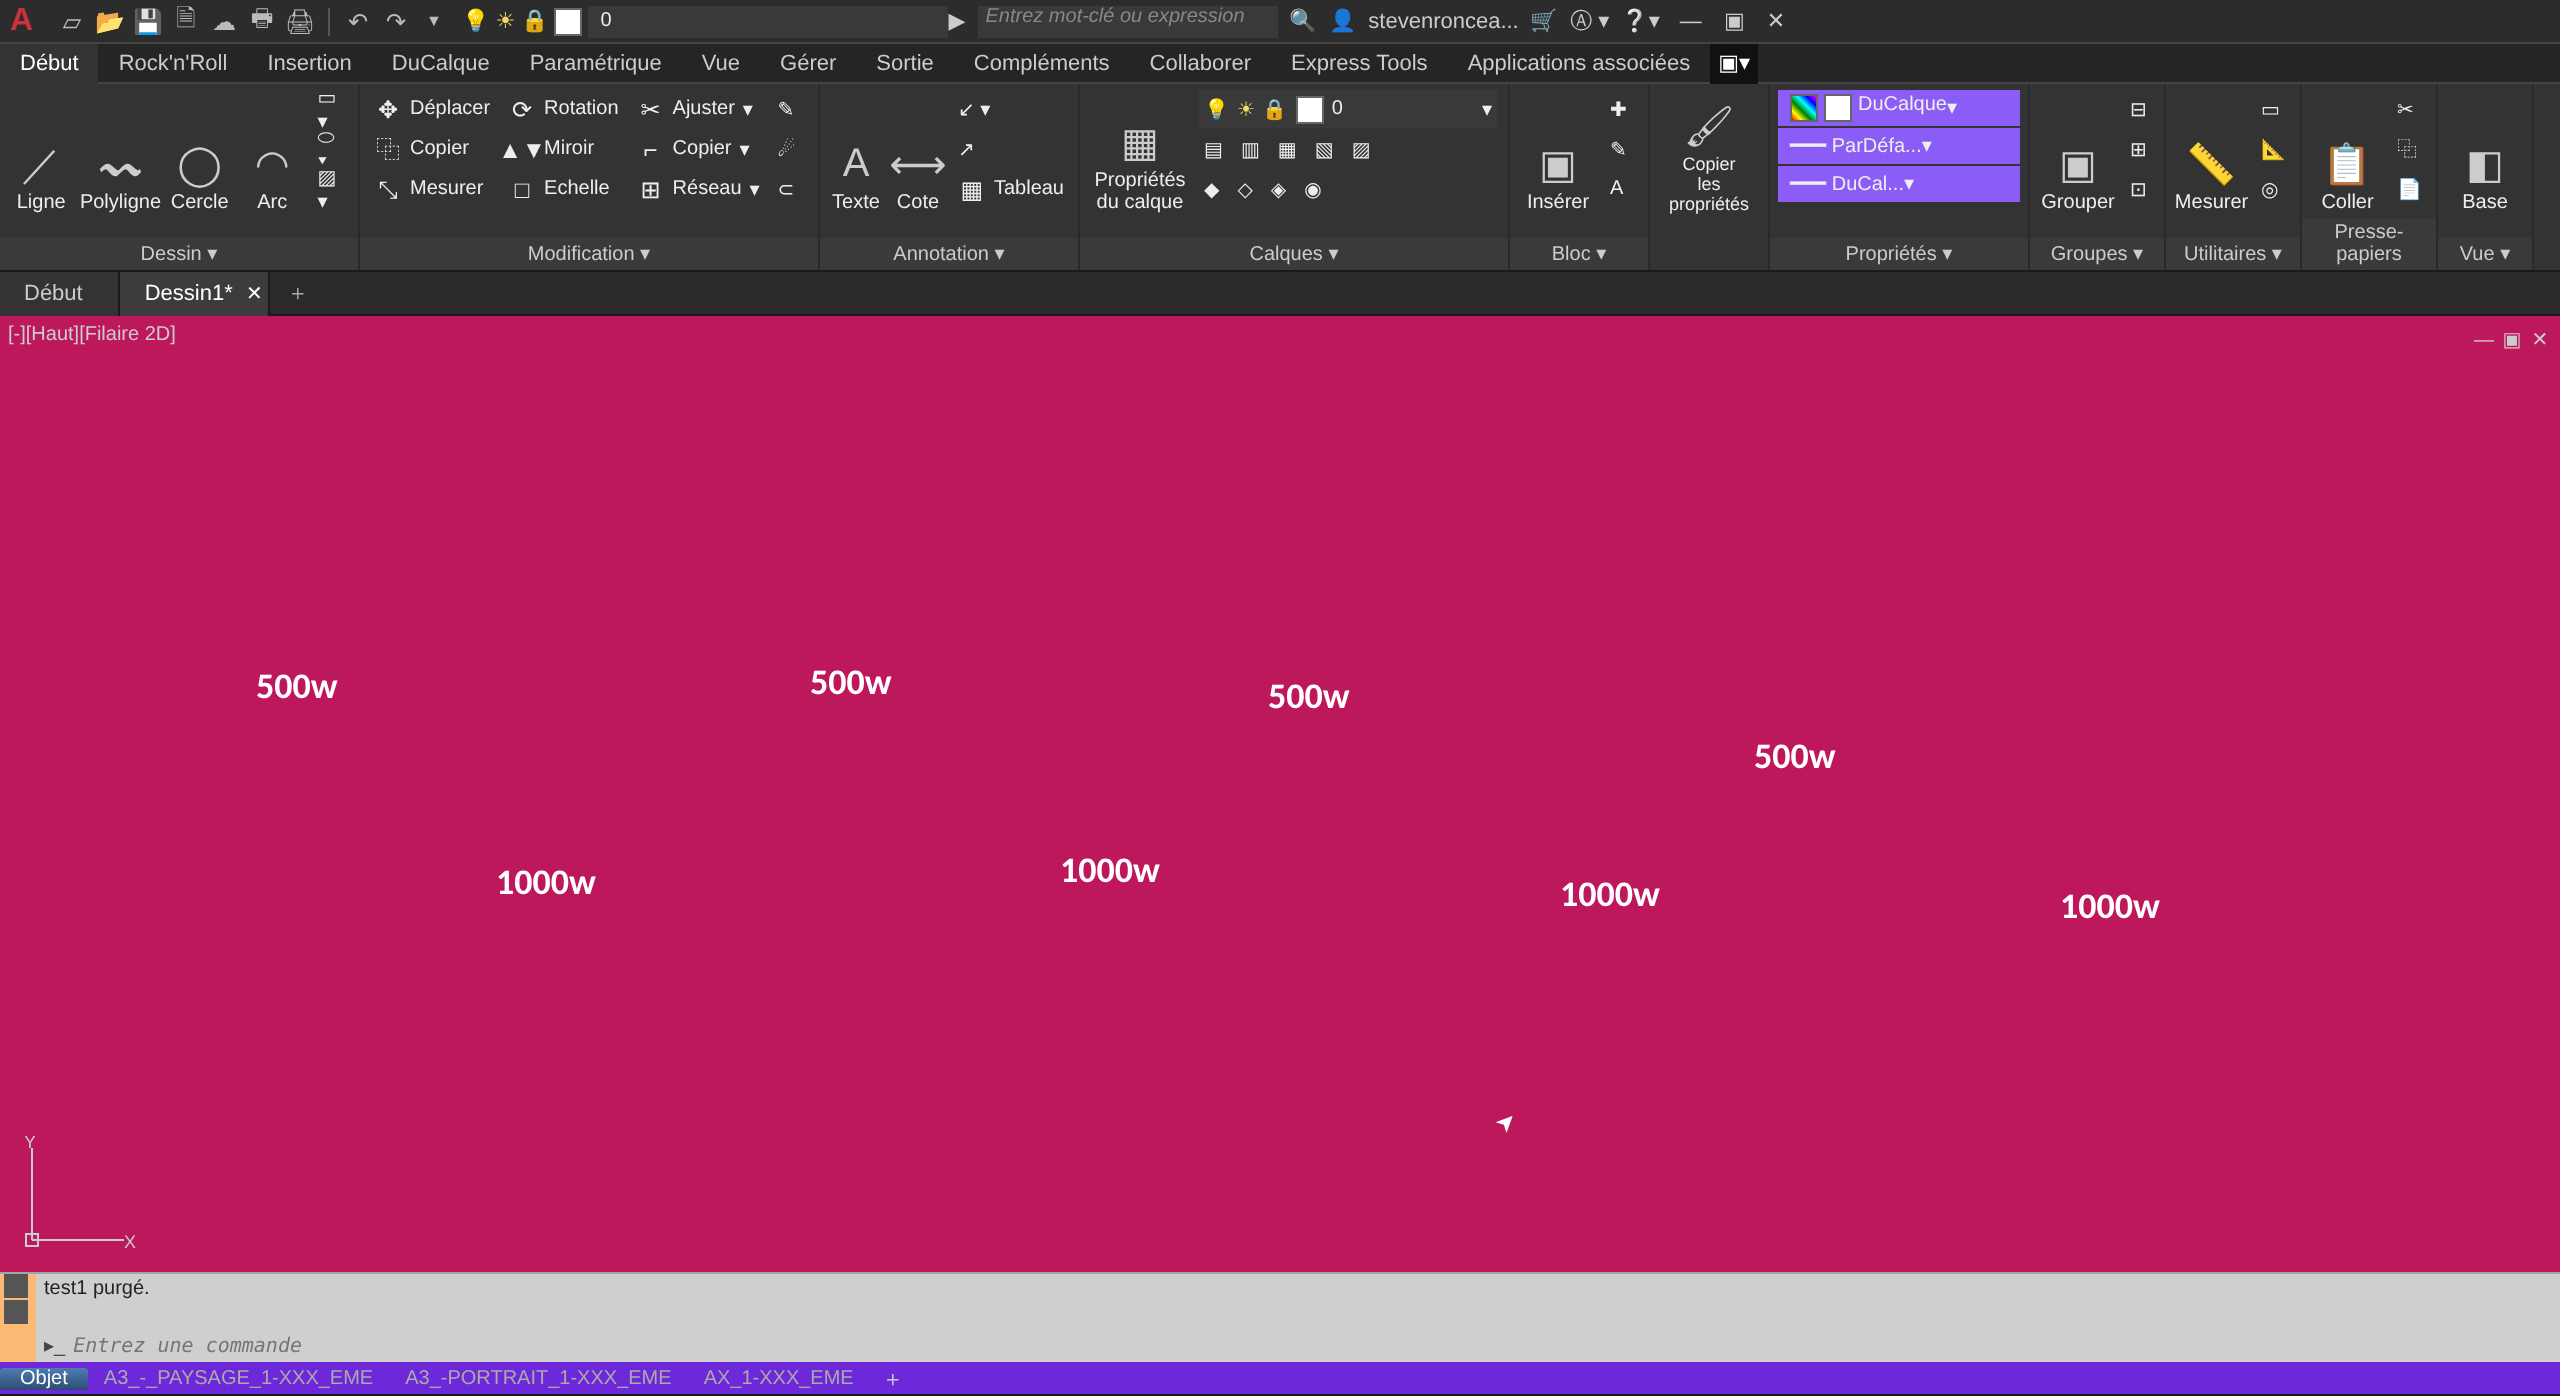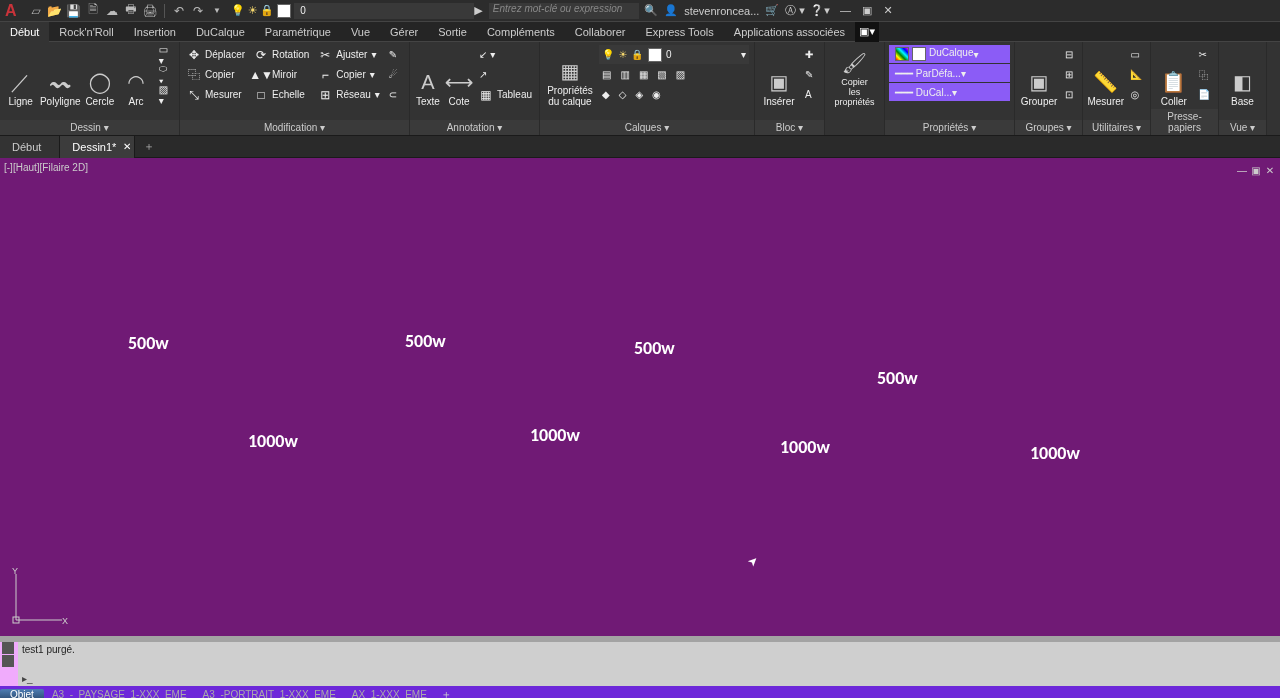--- a/index.html
+++ b/index.html
@@ -38,30 +38,30 @@
 .swatch { width:14px; height:14px; border:1px solid #666; display:inline-block;}
 
 
 .filetabs { display:flex; align-items:center; height:22px; background:#2a2a2a; border-bottom:1px solid #1a1a1a;}
 .filetab { padding:0 18px 0 12px; height:22px; display:flex; align-items:center; font-size:11px; color:#ccc; background:#333; border-right:1px solid #1a1a1a; cursor:pointer; position:relative;}
 .filetab.active { background:#3c3c3c; color:#fff;}
 .filetab .close { position:absolute; right:3px; font-size:10px;}
 .addtab { padding:0 8px; cursor:pointer; color:#aaa;}
 
 
-.viewport { position:relative; background:#701a75; height:478px; }
+.viewport { position:relative; background:#be185d; height:478px; }
 .vp-label { position:absolute; top:4px; left:4px; color:#ccc; font-size:10px;}
 .vp-ctrl { position:absolute; top:6px; right:4px; display:flex; gap:2px;}
 .vp-ctrl span { width:12px; height:12px; display:flex; align-items:center; justify-content:center; font-size:10px; cursor:pointer;}
 .canvas-text { position:absolute; color:#fff; font-family: Calibri, Arial, sans-serif; font-weight:bold; }
 .ucs { position:absolute; left:8px; bottom:8px; }
 .cursor-arrow { position:absolute; color:#fff; font-size:12px; }
 
 
-.cmdzone { background:#f0abfc; border-top:6px solid #a3a3a3; }
+.cmdzone { background:#fdba74; border-top:1px solid #a3a3a3; }
 .cmdhist { background:#cfcfcf; color:#222; font-family:"Consolas",monospace; font-size:10px; padding:2px 4px; height:28px; overflow:hidden; margin-left:18px;}
 .cmdline { display:flex; align-items:center; background:#cfcfcf; height:16px; margin-left:18px;}
 .cmdline .prompt { color:#444; font-size:10px; padding:0 4px;}
 .cmdline input { flex:1; border:none; background:transparent; font-style:italic; color:#888; font-size:10px; font-family:"Consolas",monospace; outline:none;}
 .cmdhandle { position:absolute; left:2px; display:flex; flex-direction:column; gap:1px;}
 .cmdhandle span { width:12px; height:12px; background:#555; display:block; }
 
 
 .layouttabs { display:flex; align-items:center; height:16px; background:#6d28d9;}
 .layouttab { padding:0 8px; color:#aaa; font-size:10px; cursor:pointer; }
@@ -396,20 +396,21 @@
 <div class="cmdzone" style="position:relative;">
   <div class="cmdhandle">
       <span></span>
       <span></span>
     </div>
   <div class="cmdhist">
     <div>test1 purgé.</div>
   </div>
   <div class="cmdline">
     <span class="prompt">▸_</span>
+    <input placeholder="Entrez une commande" style="">
   </div>
 </div>
 
 <div class="layouttabs">
   <div class="layouttab active">Objet</div>
   <div class="layouttab">A3_-_PAYSAGE_1-XXX_EME</div>
   <div class="layouttab">A3_-PORTRAIT_1-XXX_EME</div>
   <div class="layouttab">AX_1-XXX_EME</div>
   <div class="addlayout">＋</div>
   <div class="spacer" style="flex:1;"></div>

